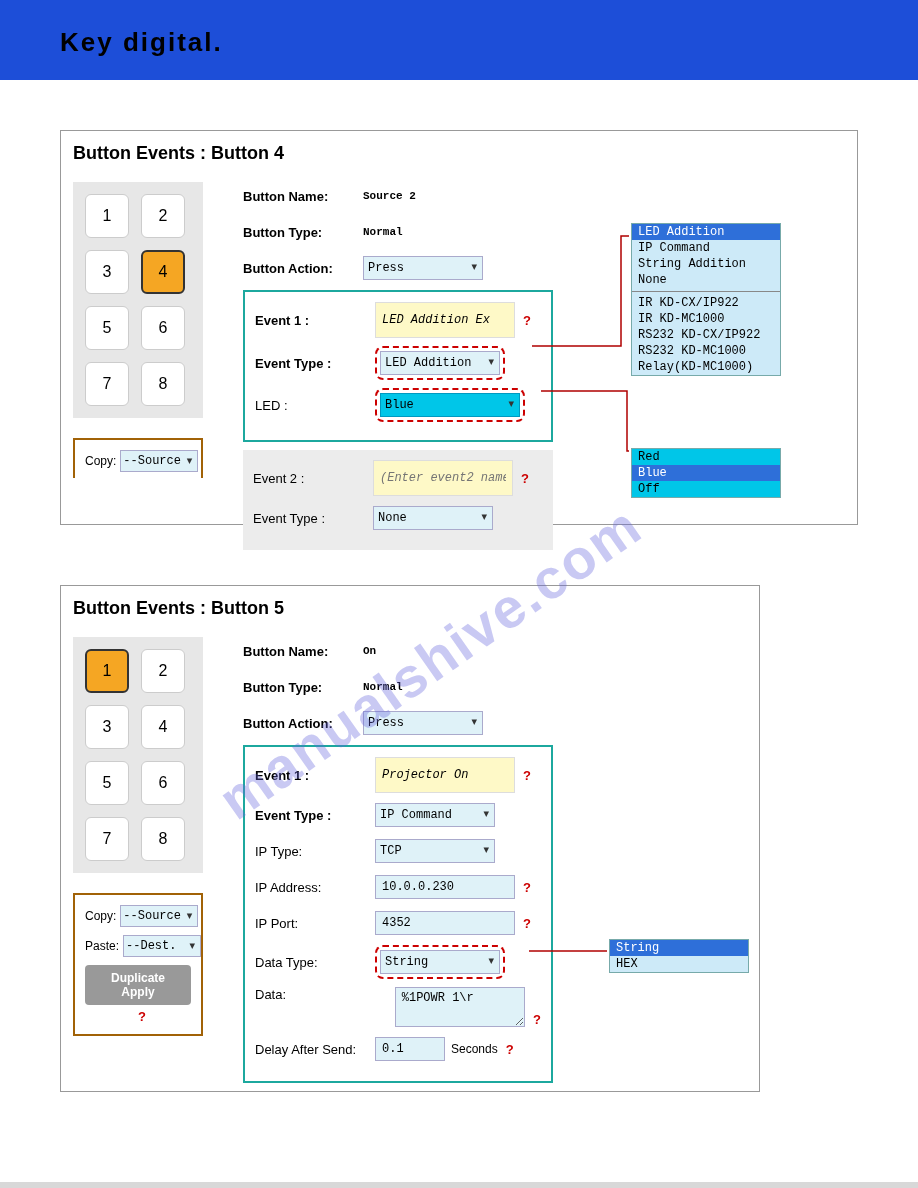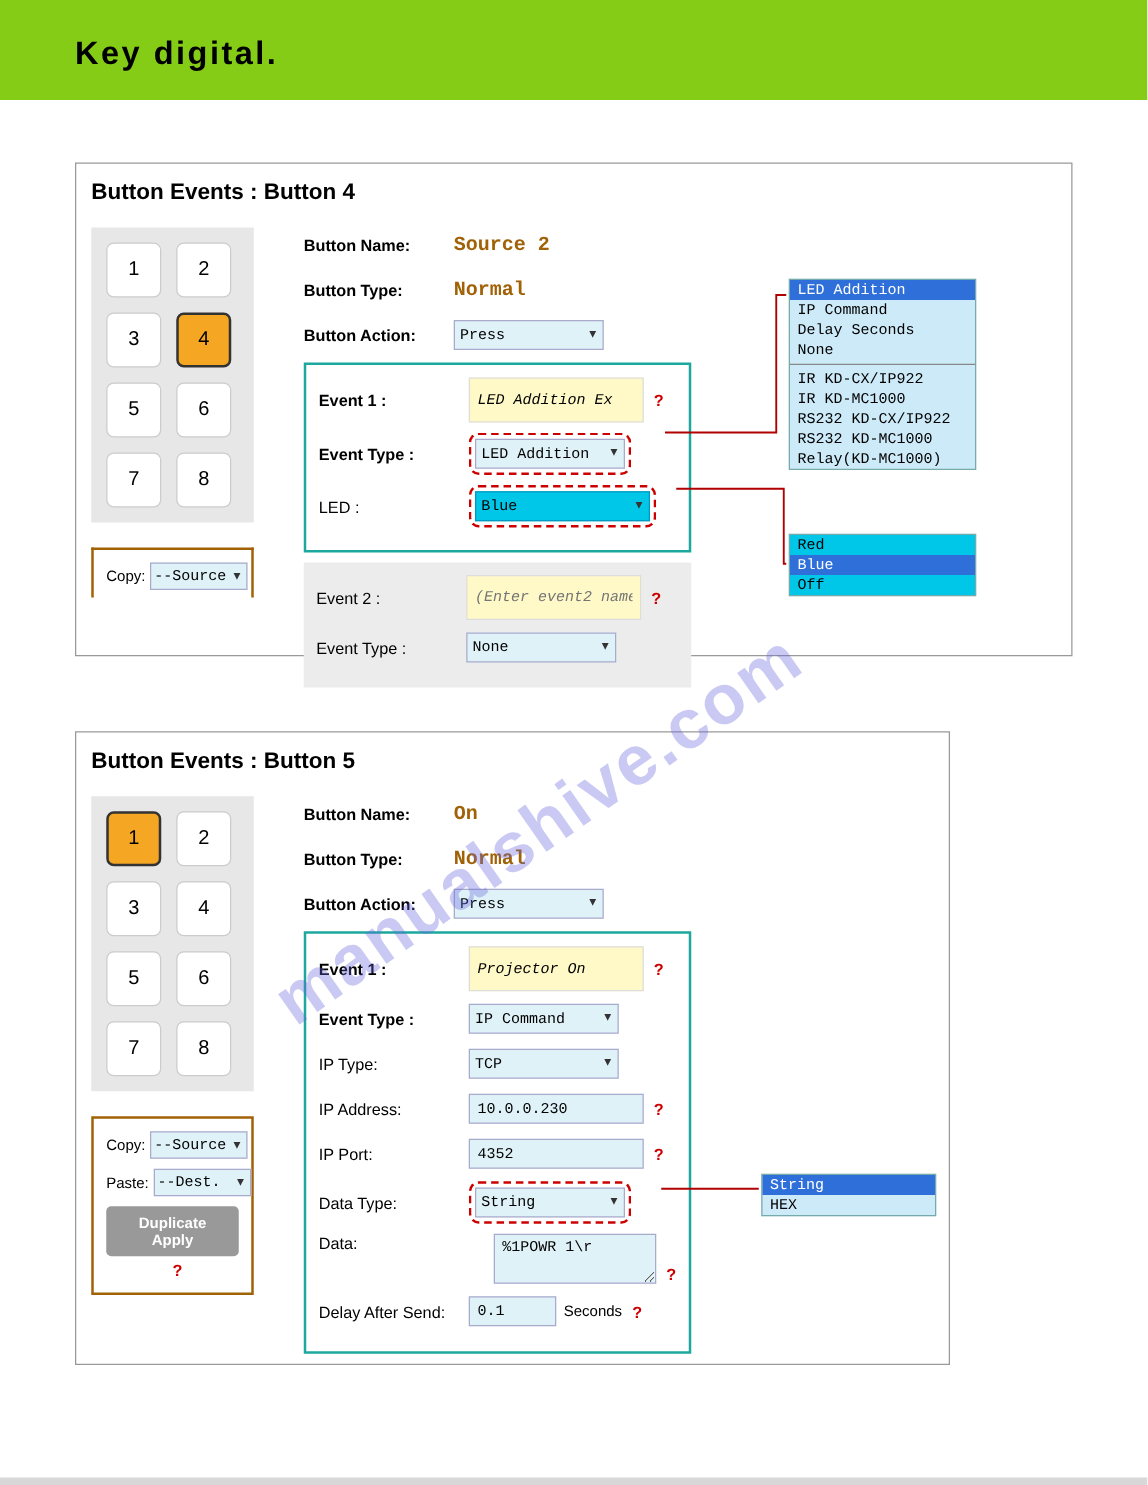--- a/index.html
+++ b/index.html
@@ -1,30 +1,30 @@
 <!DOCTYPE html>
 <html><head>
 <meta charset="utf-8">
 <style>
 * { box-sizing: border-box; margin: 0; padding: 0; }
 body { font-family: Arial, sans-serif; background: #fff; width: 918px; }
-.header-bar { background: #84cc16; padding: 14px 0 10px 60px; height: 80px; display: flex; align-items: center; }
+.header-bar { background: #1d4ed8; padding: 14px 0 10px 60px; height: 80px; display: flex; align-items: center; }
 .logo { font-family: 'Arial Black', sans-serif; font-size: 26px; letter-spacing: 2px; font-weight: 900; }
 .content { padding: 50px 60px 30px 60px; position: relative; }
 .panel { border: 1px solid #999; padding: 12px 12px 8px 12px; margin-bottom: 60px; position: relative; background: #fff; overflow: visible; }
 .panel-title { font-size: 18px; font-weight: bold; margin-bottom: 18px; }
 .panel-body { display: flex; gap: 20px; align-items: flex-start; }
 .button-grid { background: #e7e7e7; padding: 12px; display: grid; grid-template-columns: 44px 44px; gap: 12px; width: 130px; }
 .grid-btn { width: 44px; height: 44px; background: #fff; border-radius: 6px; border: 1px solid #ccc; display: flex; align-items: center; justify-content: center; font-size: 16px; cursor: pointer; }
 .grid-btn.selected { background: #f5a623; border: 2px solid #333; }
 .form-area { flex: 0 0 auto; width: 310px; }
 .form-row { display: flex; align-items: center; margin-bottom: 8px; min-height: 28px; }
 .form-label { width: 120px; font-size: 13px; font-weight: bold; }
 .form-label.nb { font-weight: normal; font-size: 13px; }
-.form-value-orange { font-family: 'Courier New', monospace; color: #a16207; font-size: 16px; font-weight: bold; }
+.form-value-orange { font-family: 'Courier New', monospace; color: #000000; font-size: 11px; font-weight: bold; }
 .select-box { background: #dff2f8; border: 1px solid #aac; font-family: 'Courier New', monospace; font-size: 12px; padding: 3px 4px; height: 24px; width: 120px; appearance: none; position: relative; }
 .select-wrap { position: relative; display: inline-block; }
 .select-wrap::after { content: '▾'; position: absolute; right: 6px; top: 4px; font-size: 11px; color: #333; pointer-events: none; }
 .input-box { background: #dff2f8; border: 1px solid #aac; font-family: 'Courier New', monospace; font-size: 12px; padding: 3px 6px; height: 24px; width: 140px; }
 .event-box { border: 2px solid #1ca89e; padding: 10px; margin-top: 4px; position: relative; }
 .event-box.gray { border: none; background: #ececec; }
 .yel-input { background: #fef9c7; border: 1px solid #ddd; font-family: 'Courier New', monospace; font-size: 12px; font-style: italic; padding: 3px 6px; height: 36px; width: 140px; }
 .cyan-select { background: #00c6e8; color: #000; border: 1px solid #0099c0; font-family: 'Courier New', monospace; font-size: 12px; padding: 3px 4px; height: 24px; width: 140px; appearance: none; }
 .dashed-wrap { border: 2px dashed #cc0000; border-radius: 8px; padding: 3px; display: inline-block; }
 .qmark { color: #cc0000; font-weight: bold; margin-left: 8px; cursor: pointer; font-size: 13px; }
@@ -128,30 +128,30 @@
             <div class="form-label" style="font-weight:normal;">Event Type :</div>
             <span class="select-wrap"><select class="select-box"><option>None</option></select></span>
           </div>
         </div>
       </div>
     </div>
 
     <div class="dropdown-overlay" style="top:92px; left:570px;">
       <div class="item hl">LED Addition</div>
       <div class="item">IP Command</div>
-      <div class="item">Delay Seconds</div>
+      <div class="item">String Addition</div>
       <div class="item">None</div>
       <div class="sep"></div>
       <div class="item">IR KD-CX/IP922</div>
       <div class="item">IR KD-MC1000</div>
       <div class="item">RS232 KD-CX/IP922</div>
       <div class="item">RS232 KD-MC1000</div>
       <div class="item">Relay(KD-MC1000)</div>
     </div>
-    <div class="dropdown-overlay" style="top:296px; left:570px;">
+    <div class="dropdown-overlay" style="top:317px; left:570px;">
       <div class="item hl2">Red</div>
       <div class="item hl">Blue</div>
       <div class="item hl2">Off</div>
     </div>
   </div>
 
   <div class="panel" style="width:700px;">
     <svg class="connectors" style="overflow:visible;">
       <path d="M 468 365 L 546 365" stroke="#b00000" stroke-width="1.5" fill="none"></path>
     </svg>

